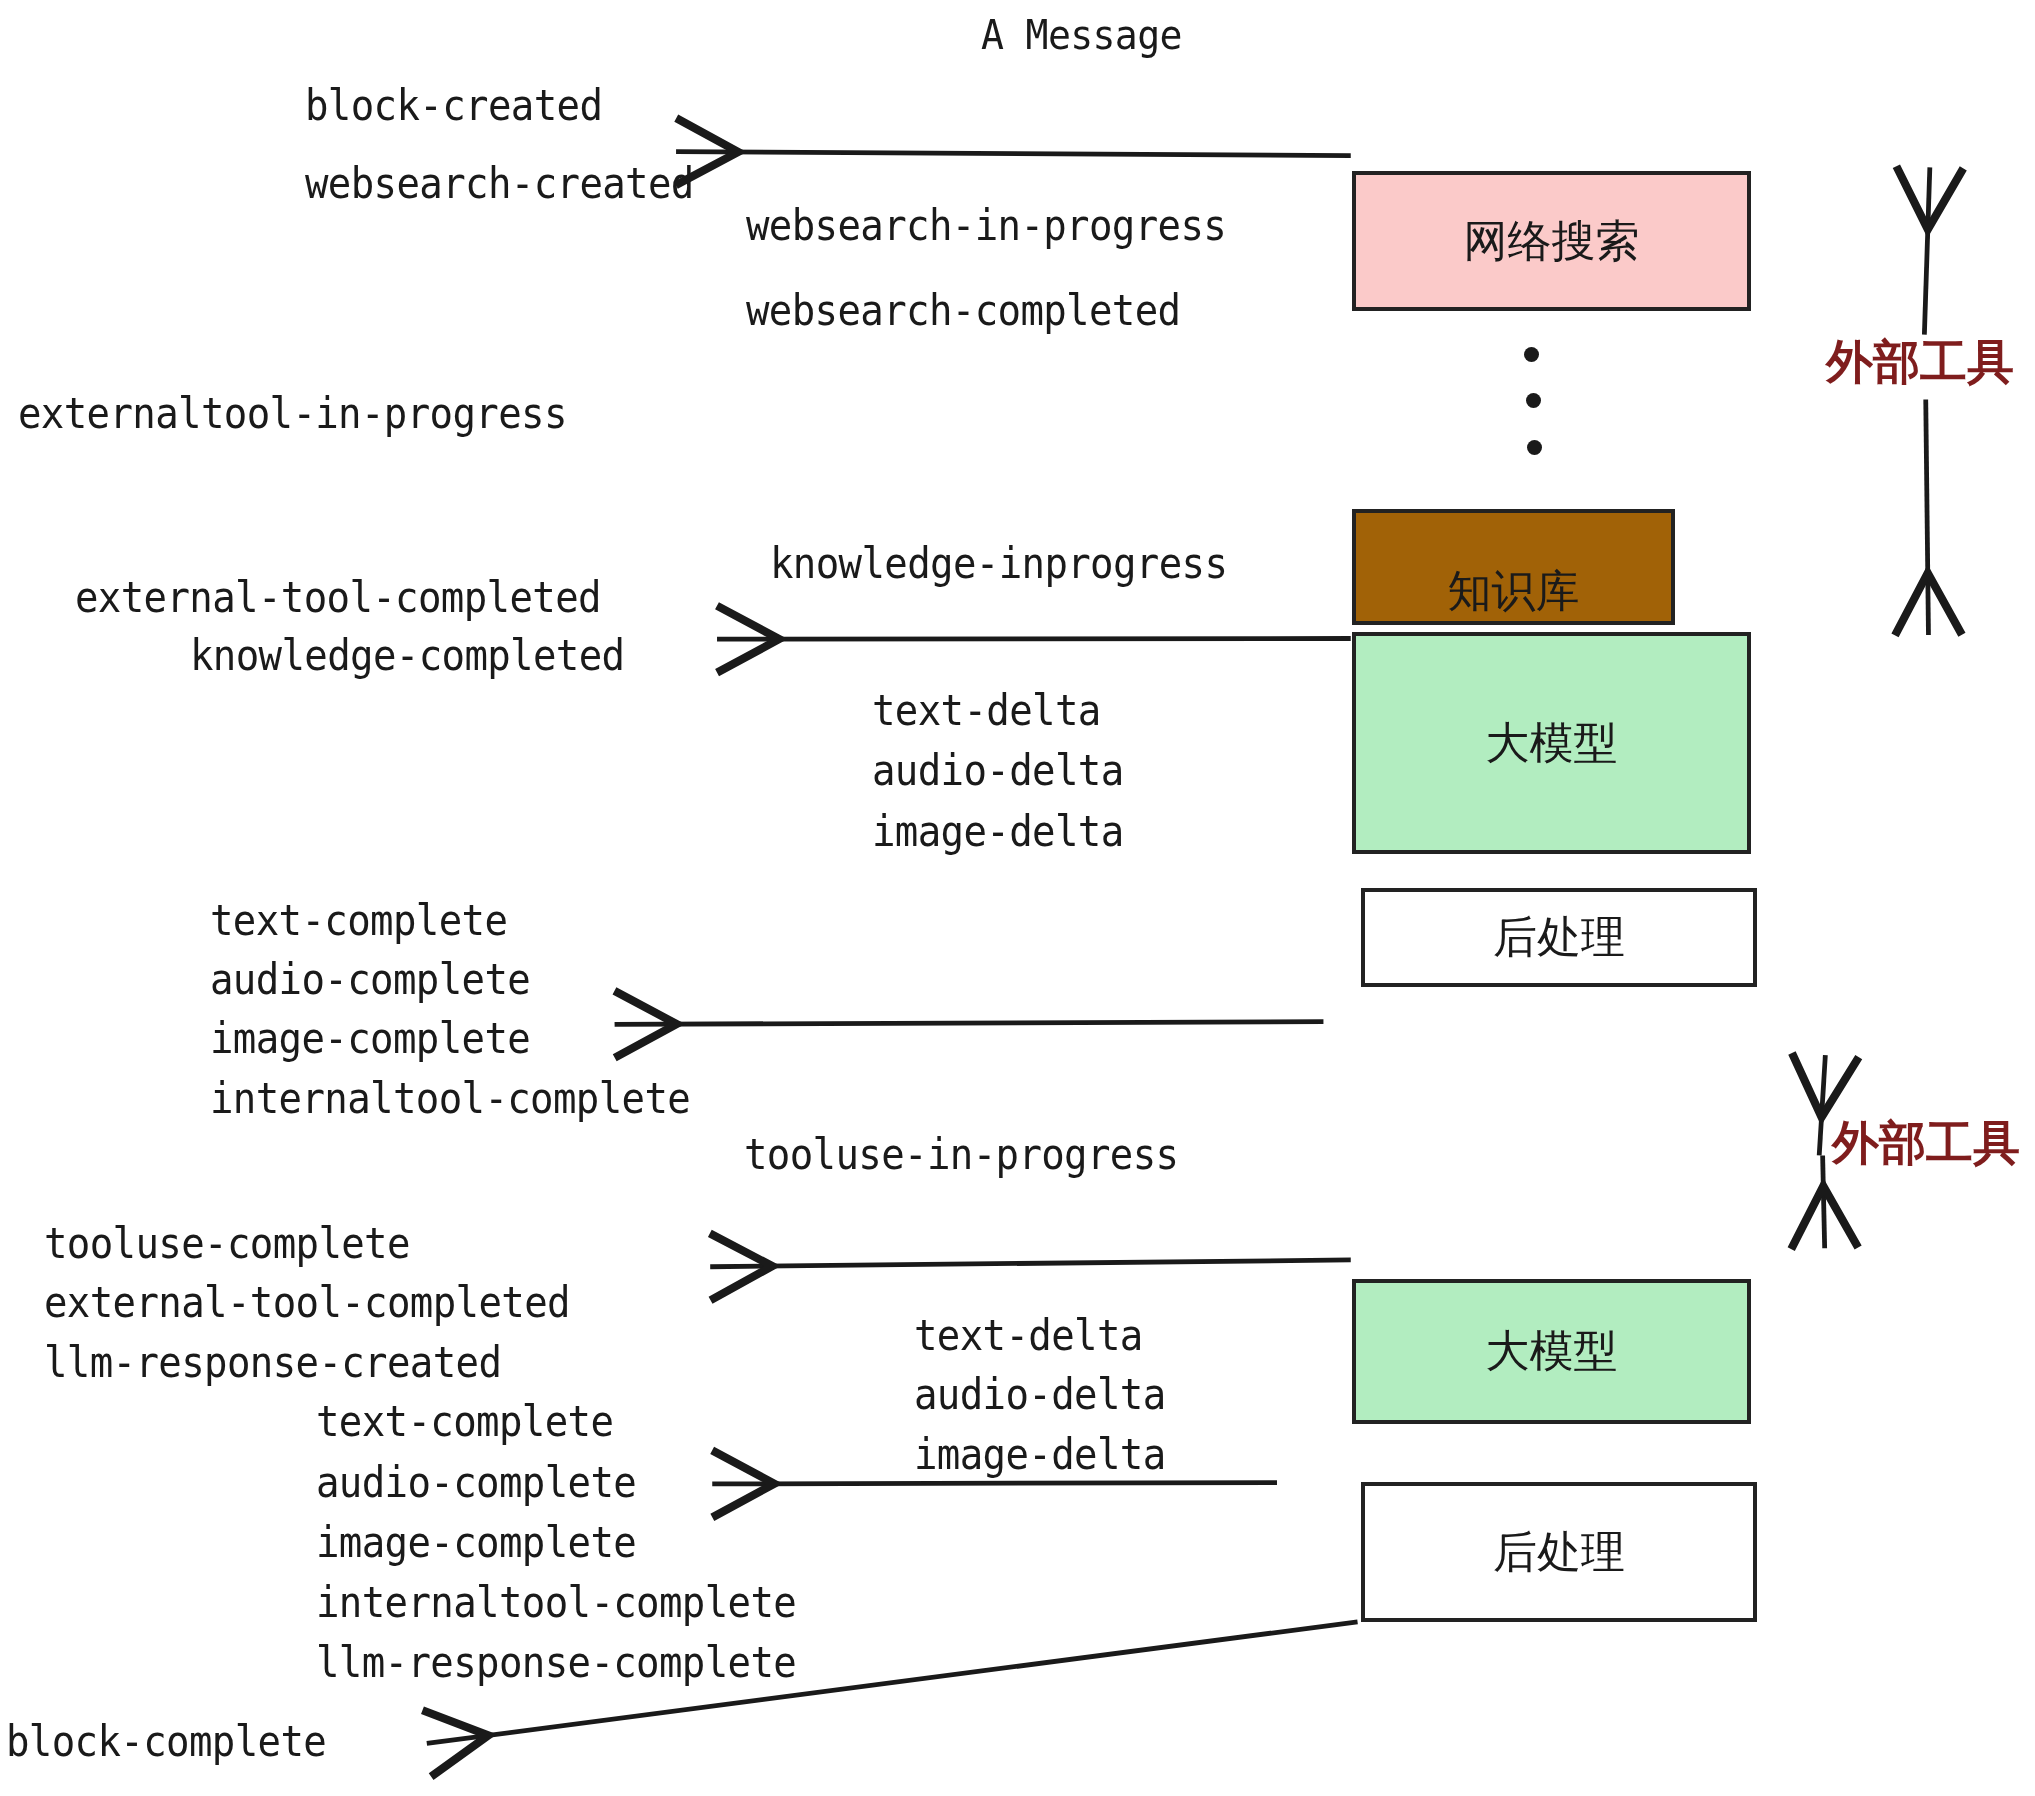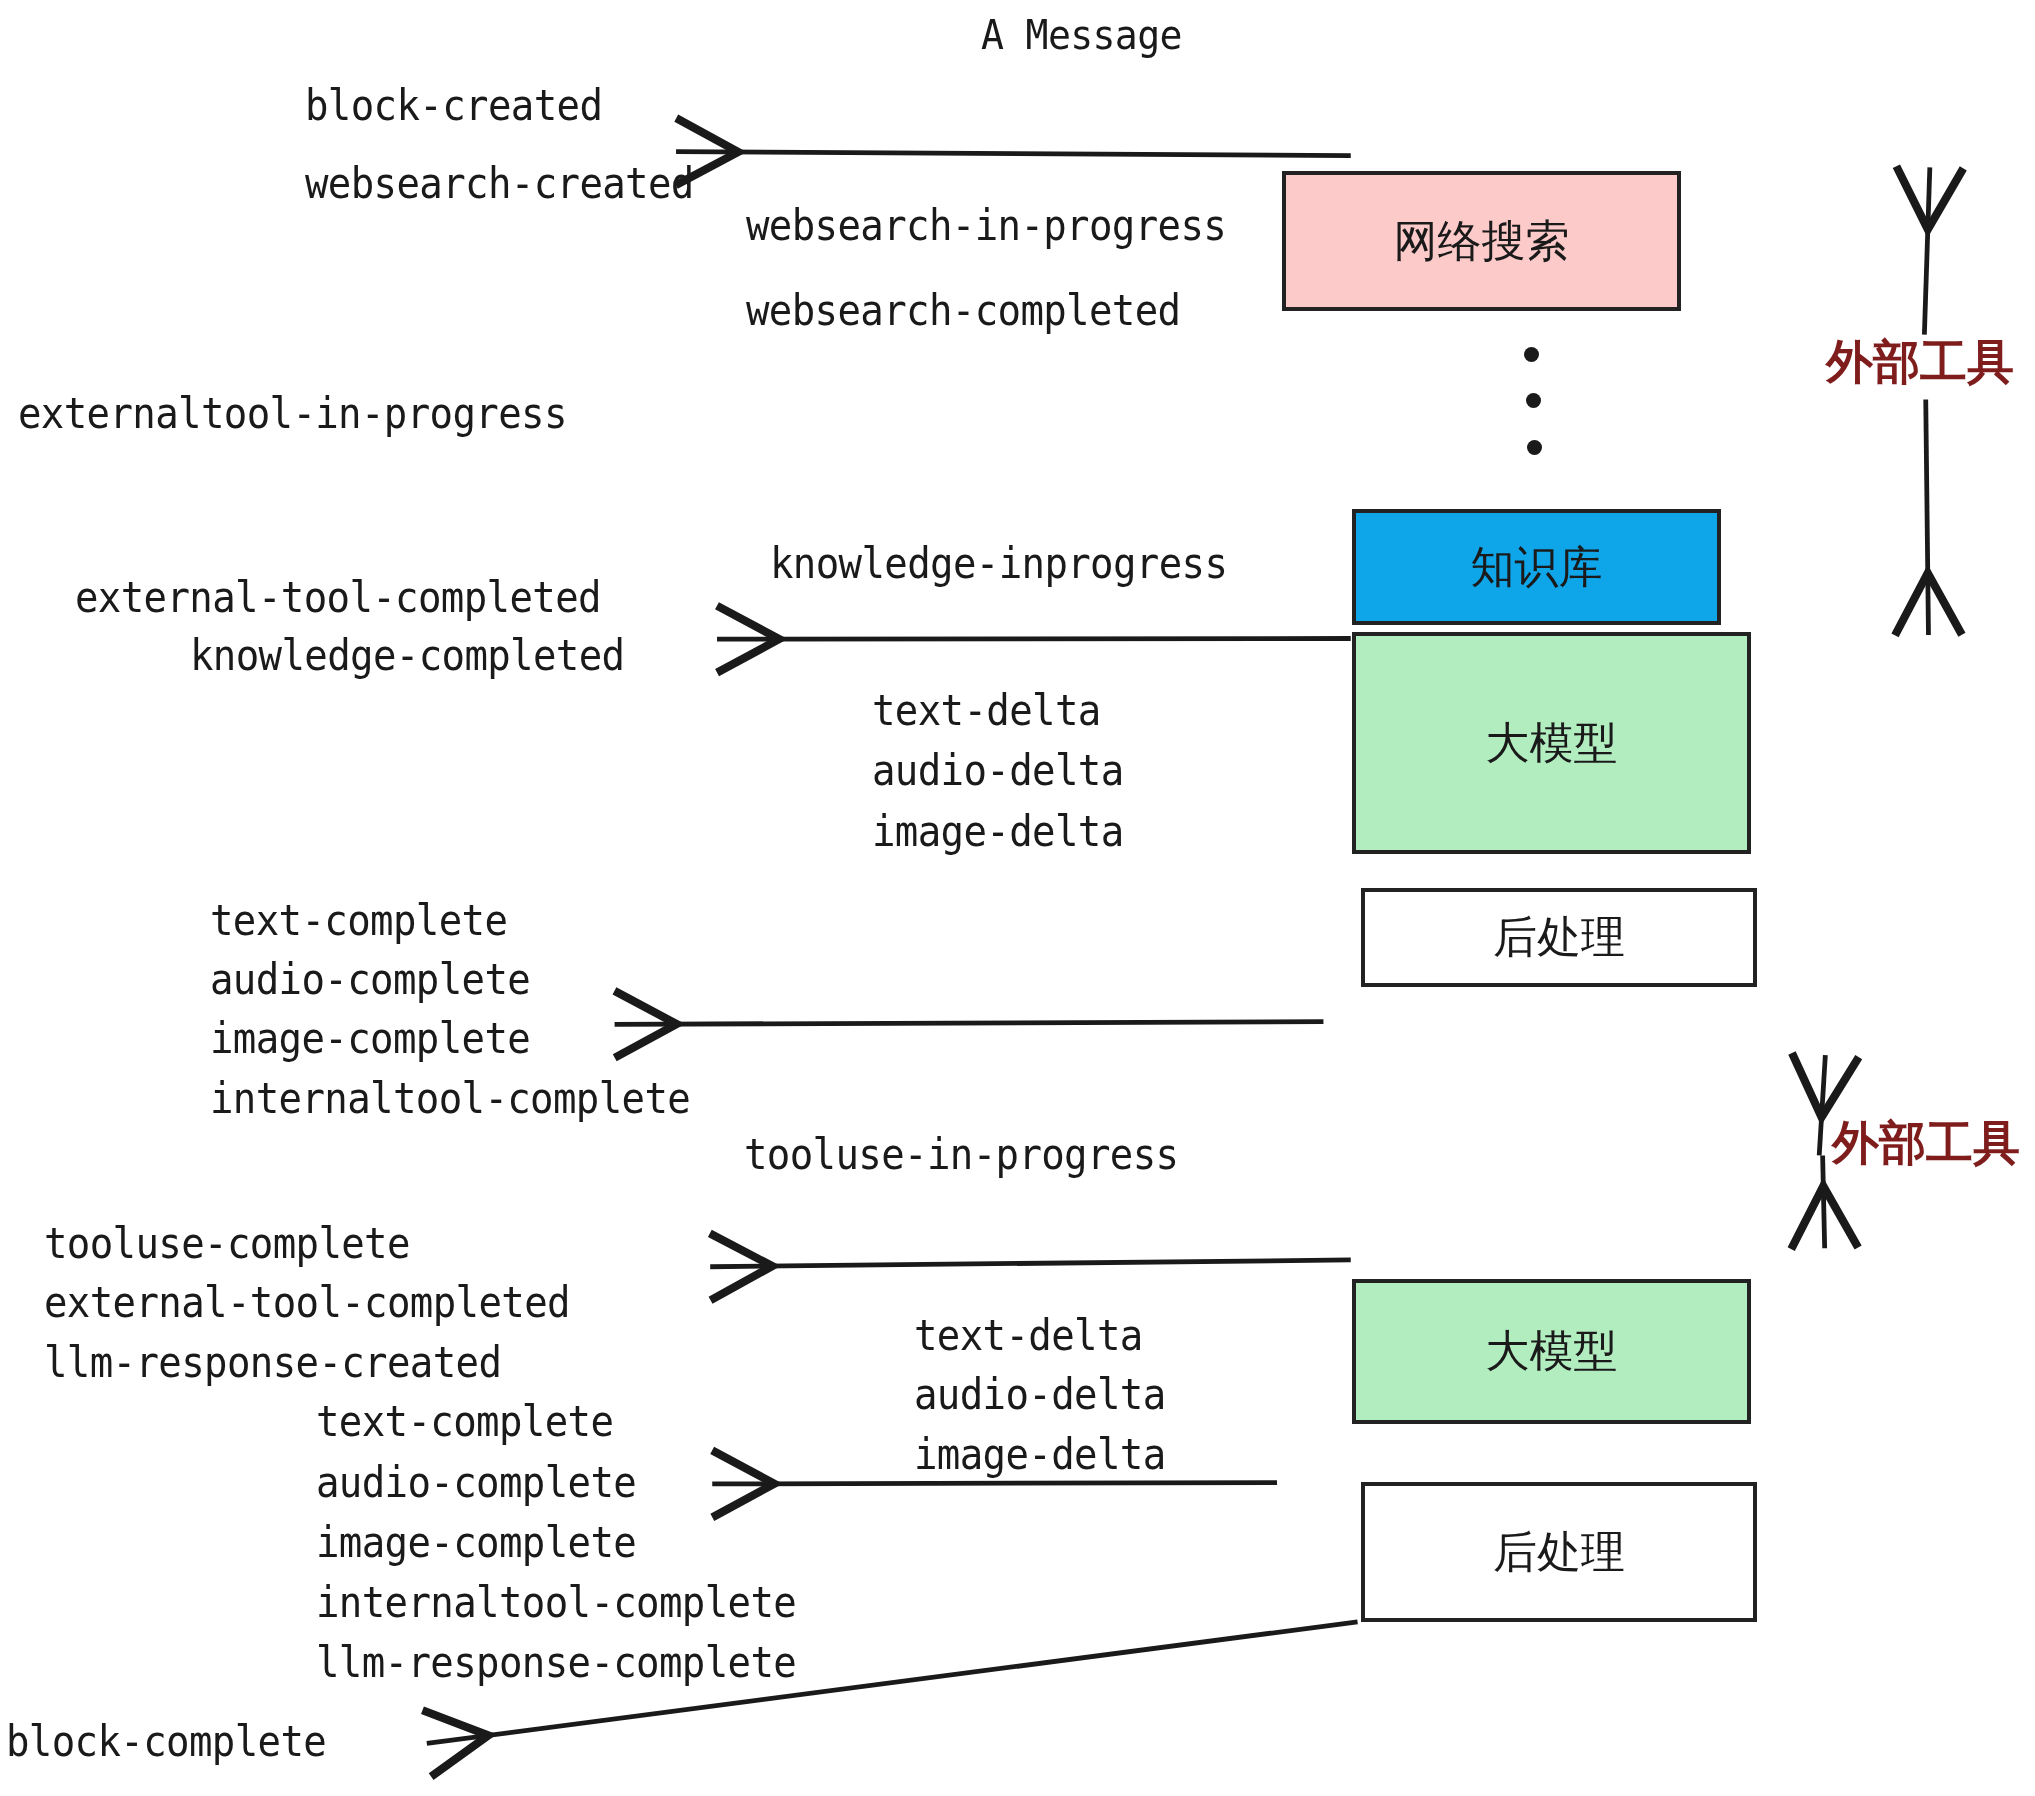--- a/index.html
+++ b/index.html
@@ -78,33 +78,33 @@
 <div id="stage">
 
   <div class="mono title" style="left:981px; top:15px;">A Message</div>
 
   <div class="mono" style="left:305px; top:85px;">block-created</div>
   <div class="mono" style="left:305px; top:163px;">websearch-created</div>
   <div class="mono" style="left:746px; top:205px;">websearch-in-progress</div>
   <div class="mono" style="left:746px; top:290px;">websearch-completed</div>
   <div class="mono" style="left:18.4px; top:393px;">externaltool-in-progress</div>
 
-  <div class="box" style="left:1282px; top:171px; width:399px; height:140px; background:#FBCAC9;text-align:right;">
+  <div class="box" style="left:1352px; top:171px; width:399px; height:140px; background:#FBCAC9;text-align:right;">
     <span class="boxlabel">网络搜索</span>
   </div>
 
   <div class="dot" style="left:1524px; top:347px;"></div>
   <div class="dot" style="left:1526px; top:393px;"></div>
   <div class="dot" style="left:1527px; top:440px;"></div>
 
   <div class="mono" style="left:770px; top:543px;">knowledge-inprogress</div>
   <div class="mono" style="left:75px; top:577px;">external-tool-completed</div>
   <div class="mono" style="left:190px; top:635px;">knowledge-completed</div>
 
-  <div class="box" style="left:1352px; top:509px; width:369px; height:116px; background:#0ea5e9;">
+  <div class="box" style="left:1352px; top:509px; width:323px; height:116px; background:#a16207;align-items:flex-end;">
     <span class="boxlabel">知识库</span>
   </div>
 
   <div class="box" style="left:1352px; top:632px; width:399px; height:222px; background:#B2EDC0;">
     <span class="boxlabel">大模型</span>
   </div>
 
   <div class="mono" style="left:872px; top:690px;">text-delta</div>
   <div class="mono" style="left:872px; top:750px;">audio-delta</div>
   <div class="mono" style="left:872px; top:811px;">image-delta</div>

